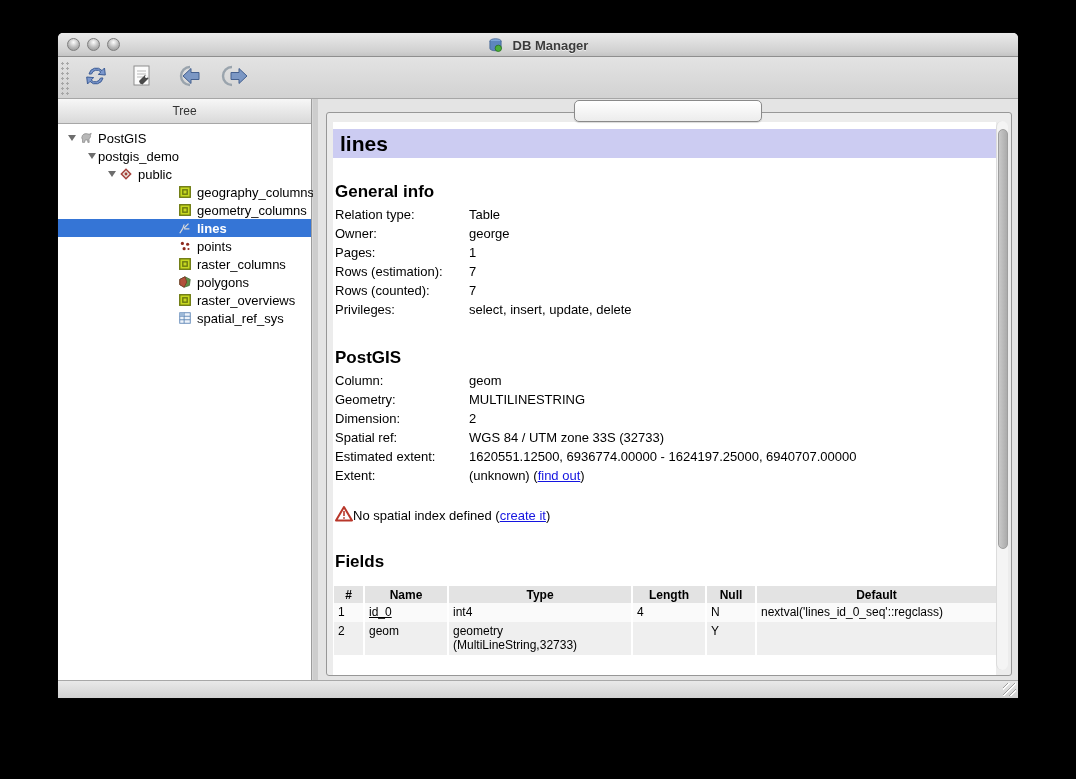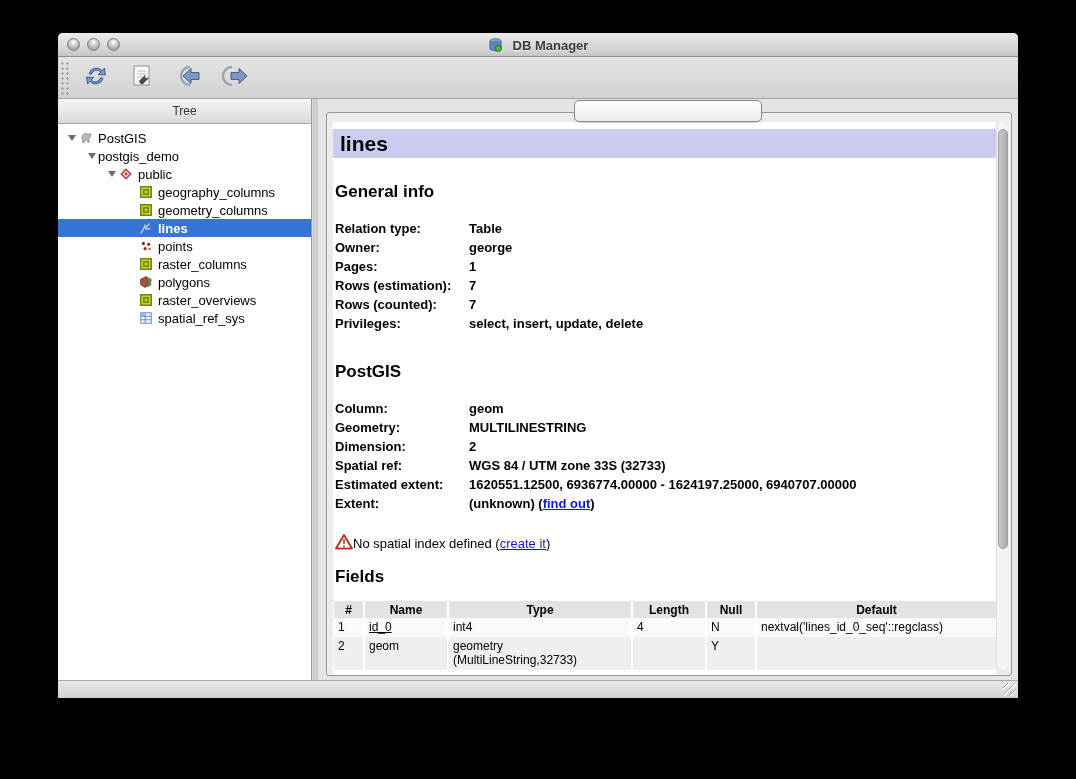--- a/index.html
+++ b/index.html
@@ -41,21 +41,21 @@
                  justify-content:center; font-size:12px; color:#333; }
   .tree-list { padding-top:5px; }
   .tree-item { height:18px; display:flex; align-items:center; font-size:13px; color:#000;
                white-space:nowrap; }
   .tree-item.sel { background:#3575d6; color:#fff; font-weight:bold; }
   .tw { width:12px; display:inline-flex; justify-content:center; flex:0 0 12px; }
   .tri { width:0; height:0; border-left:4px solid transparent; border-right:4px solid transparent;
          border-top:6px solid #6d6d6d; }
   .ticon { width:16px; height:16px; flex:0 0 16px; margin-right:4px;
            display:inline-flex; align-items:center; justify-content:center; }
-  .ind0{padding-left:8px} .ind1{padding-left:28px} .ind2{padding-left:48px} .ind3{padding-left:80px}
+  .ind0{padding-left:8px} .ind1{padding-left:28px} .ind2{padding-left:48px} .ind3{padding-left:119px}
 
   .splitter { position:absolute; left:255px; top:0; width:5px; bottom:0; background:#cdcdcd; }
 
   
   .right { position:absolute; left:260px; top:0; right:0; bottom:0; background:#e4e4e4; }
   .tabbar { position:absolute; left:0; right:0; top:1px; height:22px; display:flex;
             justify-content:center; z-index:3; }
   .seg { display:flex; border:1px solid #8a8a8a; border-radius:5px; overflow:hidden;
          background:linear-gradient(#ffffff,#ececec); box-shadow:0 1px 1px rgba(0,0,0,.15); }
   .seg-btn { padding:18px 14px; font-size:13px; color:#111; display:flex; align-items:center;
@@ -68,22 +68,22 @@
                 border:1px solid #979797; border-radius:3px; background:#ececec; z-index:1; }
   .viewport { position:absolute; left:6px; top:9px; width:663px; height:553px;
               background:#fff; overflow:hidden; }
   .content { position:absolute; left:0; top:0; width:663px; }
 
   .doc-title { margin:7px 0 0 0; height:29px; background:#ccccf2; display:flex; align-items:center;
                padding-left:7px; font-size:21px; font-weight:bold; color:#000; }
   h2.sect { font-size:17px; font-weight:bold; color:#000; }
   .sect-general { margin:24px 0 0 2px; }
   .sect-postgis { margin:29px 0 0 2px; }
-  .sect-fields  { margin:14px 0 0 2px; }
-  .kv { margin-top:17px;font-weight:bold; }
+  .sect-fields  { margin:27px 0 0 2px; }
+  .kv { margin-top:3px; }
   .kv-row { display:flex; font-size:13px; line-height:19px; }
   .kv-label { width:136px; flex:0 0 136px; padding-left:2px; color:#000; }
   .kv-value { color:#000; }
   a.ilink { color:#1414e0; text-decoration:underline; }
 
   .warn-row { display:flex; align-items:center; gap:0; margin:21px 0 0 2px; font-size:13px; }
 
   table.fields { border-collapse:collapse; margin:14px 0 0 1px; width:662px; table-layout:fixed;
                  font-size:12px; }
   table.fields th { background:#e3e3e3; font-weight:bold; text-align:center; height:17px;

